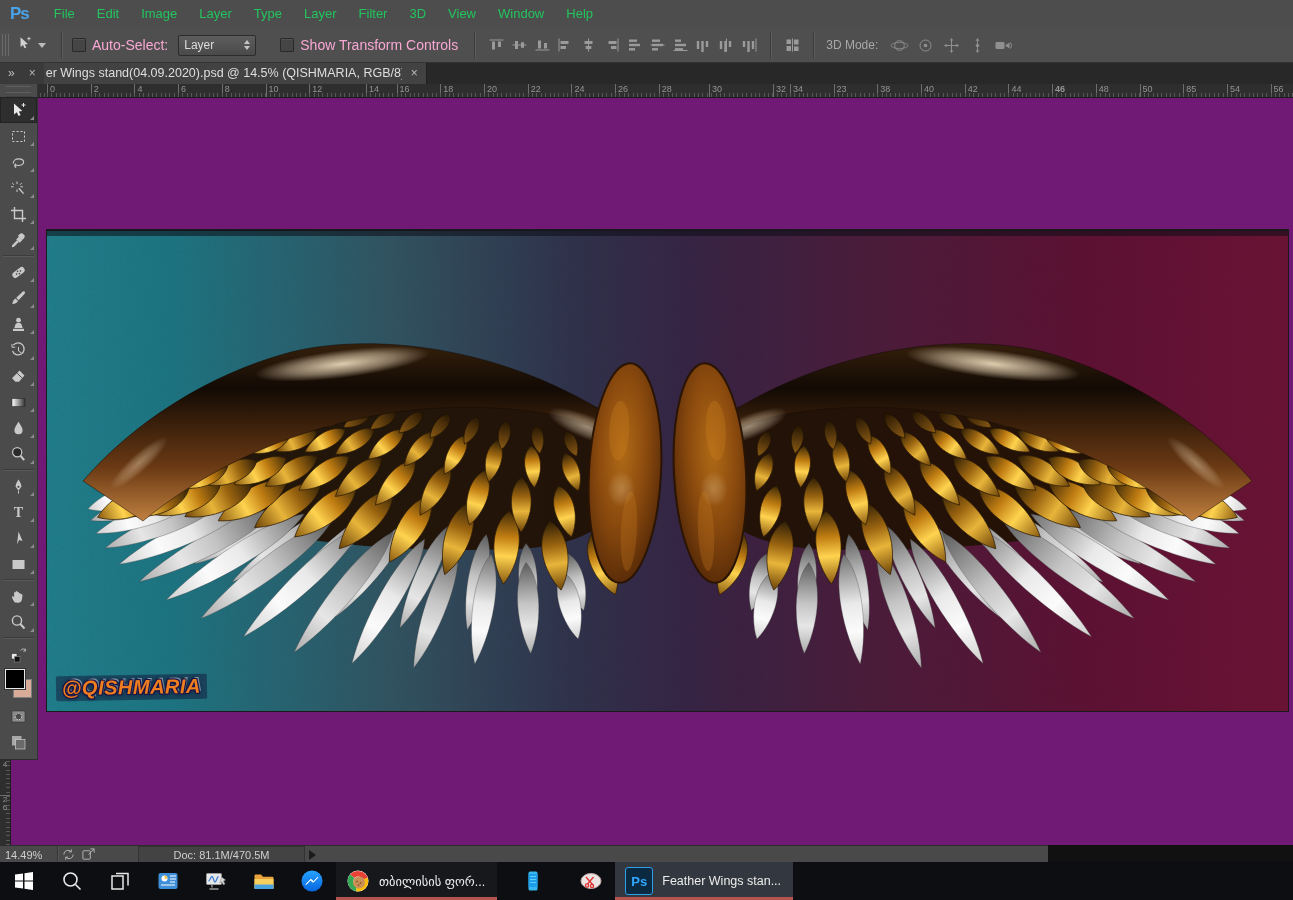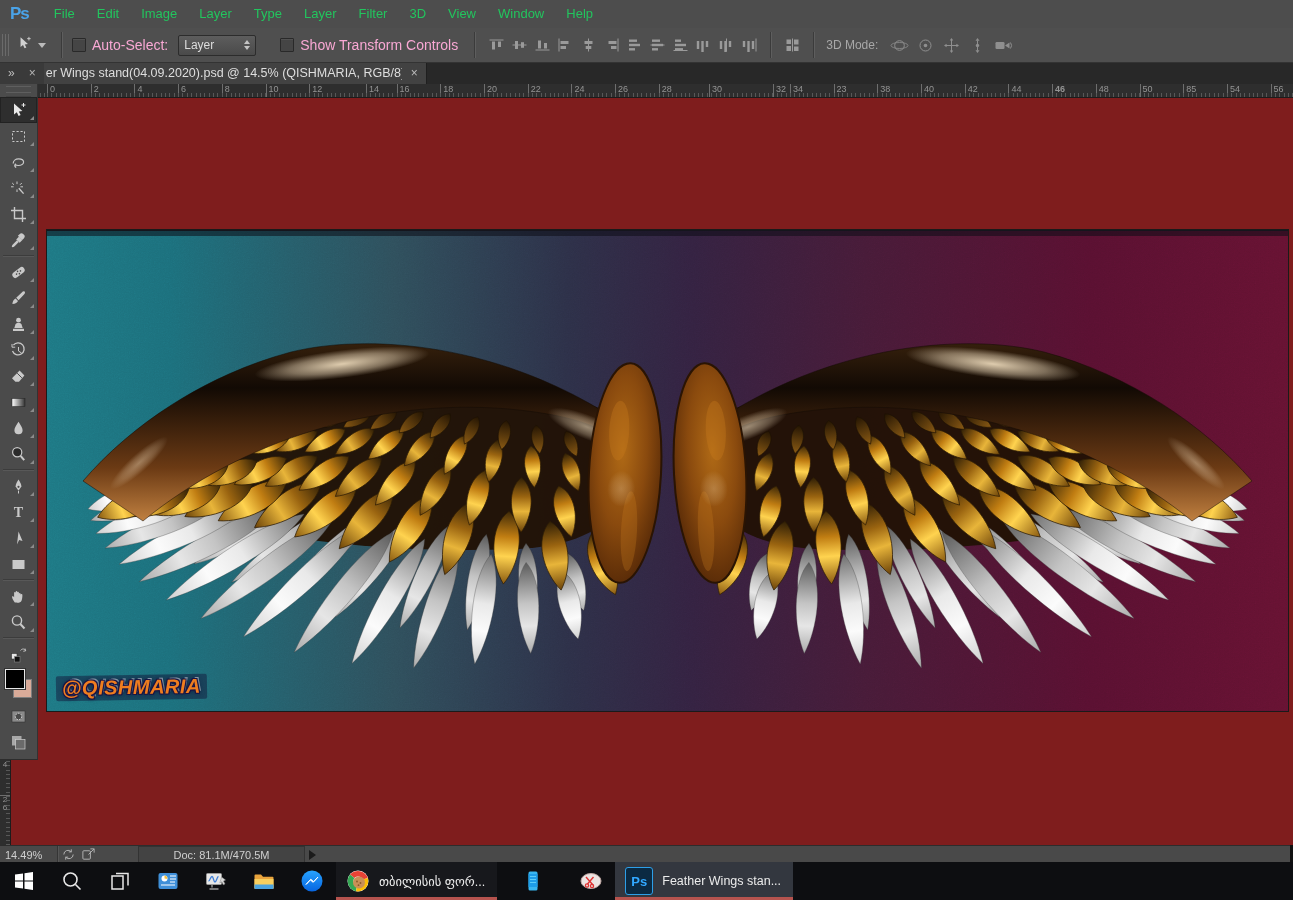--- a/index.html
+++ b/index.html
@@ -71,31 +71,31 @@
   .tool::after{content:"";position:absolute;right:3px;bottom:3px;width:0;height:0;
         border-left:4px solid transparent;border-bottom:4px solid #8b8b8b;}
   .tool.nofly::after{display:none;}
   .tsep{height:1px;background:#3c3c3c;border-bottom:1px solid #585858;margin:2px 3px;}
   .swatches{position:relative;width:37px;height:36px;}
   .swatches .bg{position:absolute;left:13px;top:12px;width:17px;height:17px;border:1px solid #7e7e7e;}
   .swatches .fg{position:absolute;left:5px;top:2px;width:18px;height:18px;background:#000;
                 border:1px solid #e8e8e8;box-shadow:0 0 0 1px #333;}
 
   
-  .pasteboard{position:absolute;left:0;top:97px;width:1293px;height:748px;background:#7f1d1d;z-index:1;}
+  .pasteboard{position:absolute;left:0;top:97px;width:1293px;height:748px;background:#701a75;z-index:1;}
   .canvas{position:absolute;left:47px;top:133px;width:1241px;height:480px;border-top:1px solid #15151d;
           box-shadow:0 0 0 1px #1a1a1a;}
   .canvas svg{display:block;}
   .watermark{position:absolute;left:9px;top:444px;font-size:20px;font-weight:bold;font-style:italic;
      color:#ef7d1f;letter-spacing:.5px;transform:rotate(-1deg);padding:1px 6px;
      background:rgba(18,14,52,.45);border-radius:2px;
      text-shadow:1px 1px 0 #1b1545,-1px 1px 0 #1b1545,1px -1px 0 #1b1545,-1px -1px 0 #1b1545,0 0 5px #0c0a30,2px -2px 0 rgba(255,255,255,.55);}
 
   
-  .statusbar{position:absolute;left:0;top:845px;width:1290px;height:17px;background:#494949;
+  .statusbar{position:absolute;left:0;top:845px;width:1048px;height:17px;background:#494949;
              border-top:1px solid #2d2d2d;display:flex;align-items:center;z-index:6;
              font-size:11px;color:#cfcfcf;}
   .zoomfield{width:52px;padding-left:5px;border-right:1px solid #353535;box-shadow:1px 0 0 #565656;height:100%;
              display:flex;align-items:center;}
   .sbicon{width:20px;height:15px;display:flex;align-items:center;justify-content:center;color:#b5b5b5;}
   .docfield{margin-left:40px;width:165px;height:15px;background:#434343;border:1px solid #333;
             display:flex;align-items:center;justify-content:center;}
   .flyarrow{width:0;height:0;border-top:5px solid transparent;border-bottom:5px solid transparent;
             border-left:7px solid #1b1b1b;margin-left:4px;}
 

